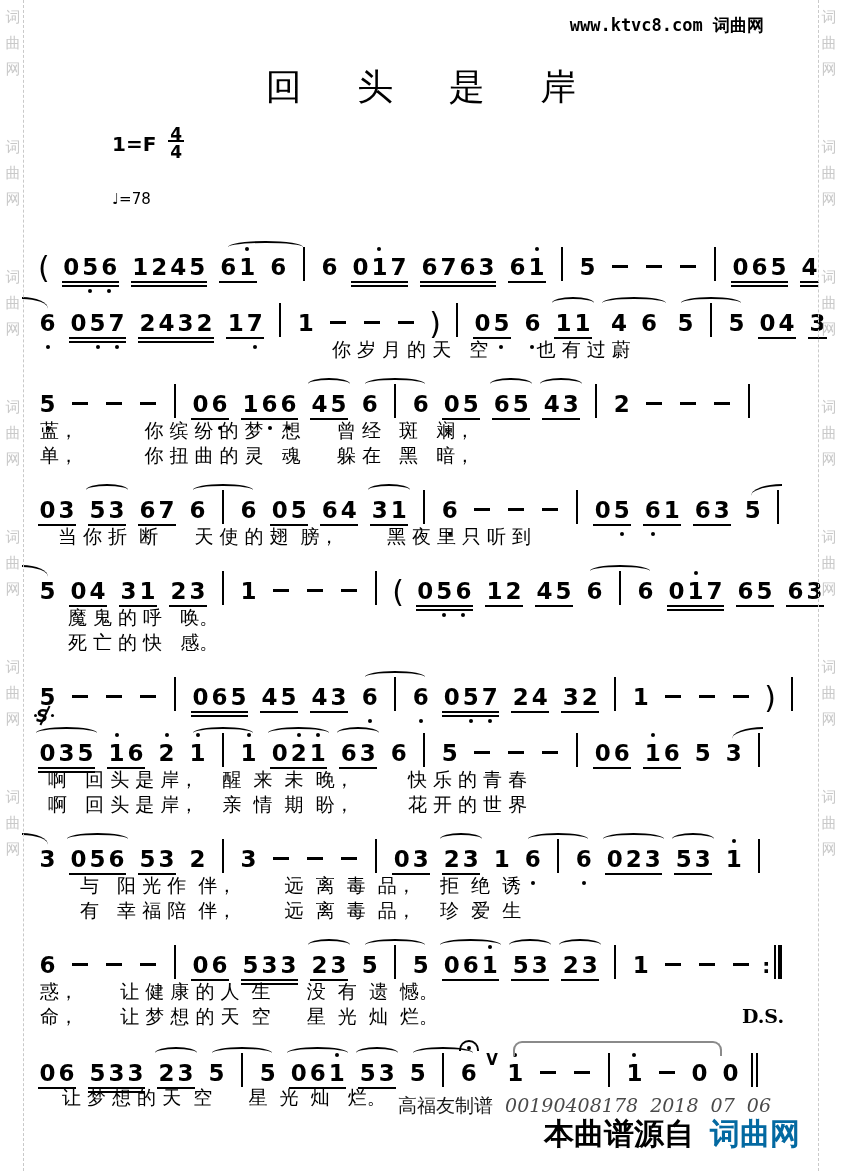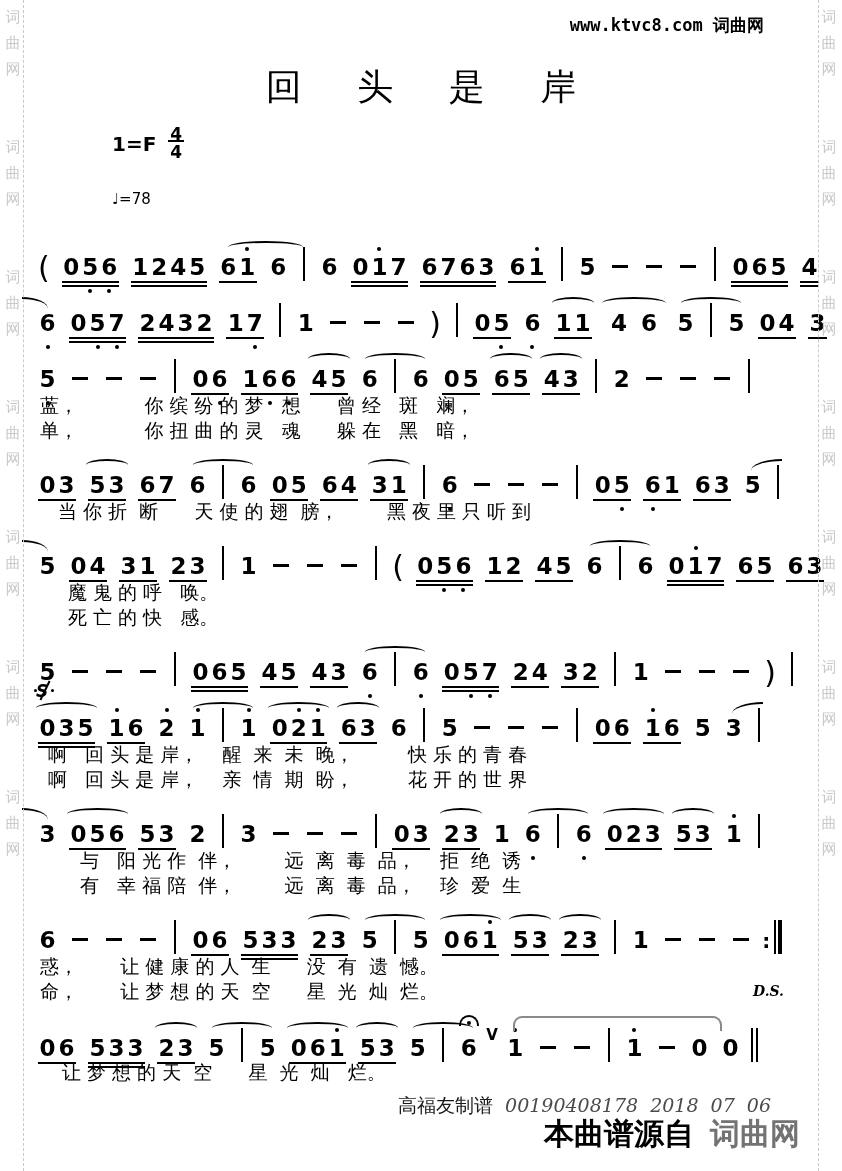--- a/index.html
+++ b/index.html
@@ -56,22 +56,22 @@
   .fer::after{content:"";position:absolute;left:50%;top:4px;width:4px;height:4px;margin-left:-2px;border-radius:50%;background:#000}
   .segno{position:absolute;top:-36px;left:-2px;width:18px;height:20px;font-size:17px;font-weight:bold;font-style:italic;line-height:20px}
   .segno::before{content:"";position:absolute;left:8px;top:-1px;height:21px;width:2px;background:#000;transform:rotate(26deg)}
   .segno::after{content:"";position:absolute;left:-2px;top:8px;width:3px;height:3px;border-radius:50%;background:#000;box-shadow:17px 0 0 #000}
   .rep,.fin{display:inline-block;vertical-align:-6px;margin-left:4px;white-space:nowrap}
   .rdots{font-size:20px;font-weight:bold;vertical-align:6px;margin-right:2px}
   .rthin{display:inline-block;width:2px;height:34px;background:#000;margin:0 1.5px}
   .rthick{display:inline-block;width:4px;height:34px;background:#000;margin-left:1px}
   .lyr{font-size:19px;line-height:25px;white-space:pre;position:relative;
        font-family:"DejaVu Serif","Liberation Serif",serif}
-  .ds{position:absolute;right:12px;top:0;font-weight:bold;font-style:italic;
-      font-family:"DejaVu Serif","Liberation Serif",serif;font-size:14px}
+  .ds{position:absolute;right:12px;top:0;font-weight:bold;
+      font-family:"DejaVu Serif","Liberation Serif",serif;font-size:19px}
   
   .maker{position:absolute;left:398px;bottom:52px;font-size:19px;white-space:pre;z-index:1;
          font-family:"DejaVu Serif","Liberation Serif",serif;color:#1a1a1a}
   .maker .serial{color:#4a4a4a;font-style:italic}
   .overlay{position:absolute;right:42px;bottom:16px;font-size:30px;font-weight:bold;z-index:6;white-space:nowrap}
   .overlay .pink{margin-left:16px}
 </style>
 </head>
 <body>
 
@@ -168,20 +168,21 @@
     <div class="tempo">♩=78</div>
   </div>
 </div>
 
 <div class="score" id="score">
     <div class="sysblock">
       <div class="notes"><span class="tok par">(</span><span class="tok u1 u2"><span class="ch">0</span><span class="ch">5<span class="db"></span></span><span class="ch">6<span class="db"></span></span></span><span class="tok u1 u2"><span class="ch">1</span><span class="ch">2</span><span class="ch">4</span><span class="ch">5</span></span><span class="tok u1"><span class="ch">6</span><span class="ch">1<span class="da"></span></span><span class="arc arc-w"></span></span><span class="tok"><span class="ch">6</span></span><span class="bl"></span><span class="tok"><span class="ch">6</span></span><span class="tok u1 u2"><span class="ch">0</span><span class="ch">1<span class="da"></span></span><span class="ch">7</span></span><span class="tok u1 u2"><span class="ch">6</span><span class="ch">7</span><span class="ch">6</span><span class="ch">3</span></span><span class="tok u1"><span class="ch">6</span><span class="ch">1<span class="da"></span></span></span><span class="bl"></span><span class="tok"><span class="ch">5</span></span><span class="dash"></span><span class="dash"></span><span class="dash"></span><span class="bl"></span><span class="tok u1 u2"><span class="ch">0</span><span class="ch">6</span><span class="ch">5</span></span><span class="tok u1 u2"><span class="ch">4</span></span></div>
     </div>
     <div class="sysblock">
       <div class="notes"><span class="tok"><span class="ch">6<span class="db"></span></span><span class="arc arc-b"></span></span><span class="tok u1 u2"><span class="ch">0</span><span class="ch">5<span class="db"></span></span><span class="ch">7<span class="db"></span></span></span><span class="tok u1 u2"><span class="ch">2</span><span class="ch">4</span><span class="ch">3</span><span class="ch">2</span></span><span class="tok u1"><span class="ch">1</span><span class="ch">7<span class="db"></span></span></span><span class="bl"></span><span class="tok"><span class="ch">1</span></span><span class="dash"></span><span class="dash"></span><span class="dash"></span><span class="tok par">)</span><span class="bl"></span><span class="tok u1"><span class="ch">0</span><span class="ch">5<span class="db"></span></span></span><span class="tok"><span class="ch">6<span class="db"></span></span></span><span class="tok u1"><span class="ch">1</span><span class="ch">1</span><span class="arc arc-s"></span></span><span class="tok wide"><span class="ch">4</span><span class="ch">6</span><span class="arc arc-s"></span></span><span class="tok"><span class="ch">5</span><span class="arc arc-w"></span></span><span class="bl"></span><span class="tok"><span class="ch">5</span></span><span class="tok u1"><span class="ch">0</span><span class="ch">4</span></span><span class="tok u1"><span class="ch">3</span></span></div>
+      <div class="lyr" style="padding-left: 300px;">你 岁 月 的 天   空        也 有 过 蔚</div>
     </div>
     <div class="sysblock">
       <div class="notes"><span class="tok"><span class="ch">5<span class="db"></span></span></span><span class="dash"></span><span class="dash"></span><span class="dash"></span><span class="bl"></span><span class="tok u1"><span class="ch">0</span><span class="ch">6<span class="db"></span></span></span><span class="tok u1"><span class="ch">1</span><span class="ch">6<span class="db"></span></span><span class="ch">6<span class="db"></span></span></span><span class="tok u1"><span class="ch">4</span><span class="ch">5</span><span class="arc arc-s"></span></span><span class="tok"><span class="ch">6</span><span class="arc arc-w"></span></span><span class="bl"></span><span class="tok"><span class="ch">6</span></span><span class="tok u1"><span class="ch">0</span><span class="ch">5</span></span><span class="tok u1"><span class="ch">6</span><span class="ch">5</span><span class="arc arc-s"></span></span><span class="tok u1"><span class="ch">4</span><span class="ch">3</span><span class="arc arc-s"></span></span><span class="bl"></span><span class="tok"><span class="ch">2</span></span><span class="dash"></span><span class="dash"></span><span class="dash"></span><span class="bl"></span></div>
       <div class="lyr" style="padding-left: 8px;">蓝，           你 缤 纷 的 梦   想      曾 经   斑   斓，</div>
       <div class="lyr" style="padding-left: 8px;">单，           你 扭 曲 的 灵   魂      躲 在   黑   暗，</div>
     </div>
     <div class="sysblock">
       <div class="notes"><span class="tok u1"><span class="ch">0</span><span class="ch">3</span></span><span class="tok u1"><span class="ch">5</span><span class="ch">3</span><span class="arc arc-s"></span></span><span class="tok u1"><span class="ch">6</span><span class="ch">7</span></span><span class="tok"><span class="ch">6</span><span class="arc arc-w"></span></span><span class="bl"></span><span class="tok"><span class="ch">6</span></span><span class="tok u1"><span class="ch">0</span><span class="ch">5</span></span><span class="tok u1"><span class="ch">6</span><span class="ch">4</span></span><span class="tok u1"><span class="ch">3</span><span class="ch">1</span><span class="arc arc-s"></span></span><span class="bl"></span><span class="tok"><span class="ch">6<span class="db"></span></span></span><span class="dash"></span><span class="dash"></span><span class="dash"></span><span class="bl"></span><span class="tok u1"><span class="ch">0</span><span class="ch">5<span class="db"></span></span></span><span class="tok u1"><span class="ch">6<span class="db"></span></span><span class="ch">1</span></span><span class="tok u1"><span class="ch">6</span><span class="ch">3</span></span><span class="tok"><span class="ch">5</span><span class="arc arc-e"></span></span><span class="bl"></span></div>
       <div class="lyr" style="padding-left: 26px;">当 你 折  断      天 使 的 翅  膀，        黑 夜 里 只 听 到</div>
     </div>
@@ -209,14 +210,14 @@
       <div class="lyr" style="padding-left: 8px;">命，       让 梦 想 的 天  空      星  光  灿  烂。<span class="ds">D.S.</span></div>
     </div>
     <div class="sysblock">
       <div class="notes"><span class="tok u1"><span class="ch">0</span><span class="ch">6</span></span><span class="tok u1 u2"><span class="ch">5</span><span class="ch">3</span><span class="ch">3</span></span><span class="tok u1"><span class="ch">2</span><span class="ch">3</span><span class="arc arc-s"></span></span><span class="tok"><span class="ch">5</span><span class="arc arc-w"></span></span><span class="bl"></span><span class="tok"><span class="ch">5</span></span><span class="tok u1"><span class="ch">0</span><span class="ch">6</span><span class="ch">1<span class="da"></span></span><span class="arc arc-s"></span></span><span class="tok u1"><span class="ch">5</span><span class="ch">3</span><span class="arc arc-s"></span></span><span class="tok"><span class="ch">5</span><span class="arc arc-w"></span></span><span class="bl"></span><span class="tok"><span class="ch">6</span><span class="fer"></span></span><span class="brh">V</span><span class="tok"><span class="ch">1<span class="da"></span></span><span class="arc arc-q"></span></span><span class="dash"></span><span class="dash"></span><span class="bl"></span><span class="tok"><span class="ch">1<span class="da"></span></span></span><span class="dash"></span><span class="tok"><span class="ch">0</span></span><span class="tok"><span class="ch">0</span></span><span class="fin"><span class="rthin"></span><span class="rthin"></span></span></div>
       <div class="lyr" style="padding-left: 30px;">让 梦 想 的 天  空      星  光  灿   烂。</div>
     </div>
   </div>
 
 <div class="maker"><span>高福友制谱</span>  <span class="serial">00190408178  2018  07  06</span></div>
 <div class="overlay">
-  <span>本曲谱源自</span><span class="pink" style="color: #737373;">词曲网</span>
+  <span>本曲谱源自</span><span class="pink" style="color: #0369a1;">词曲网</span>
 </div>
 
 </body></html>

